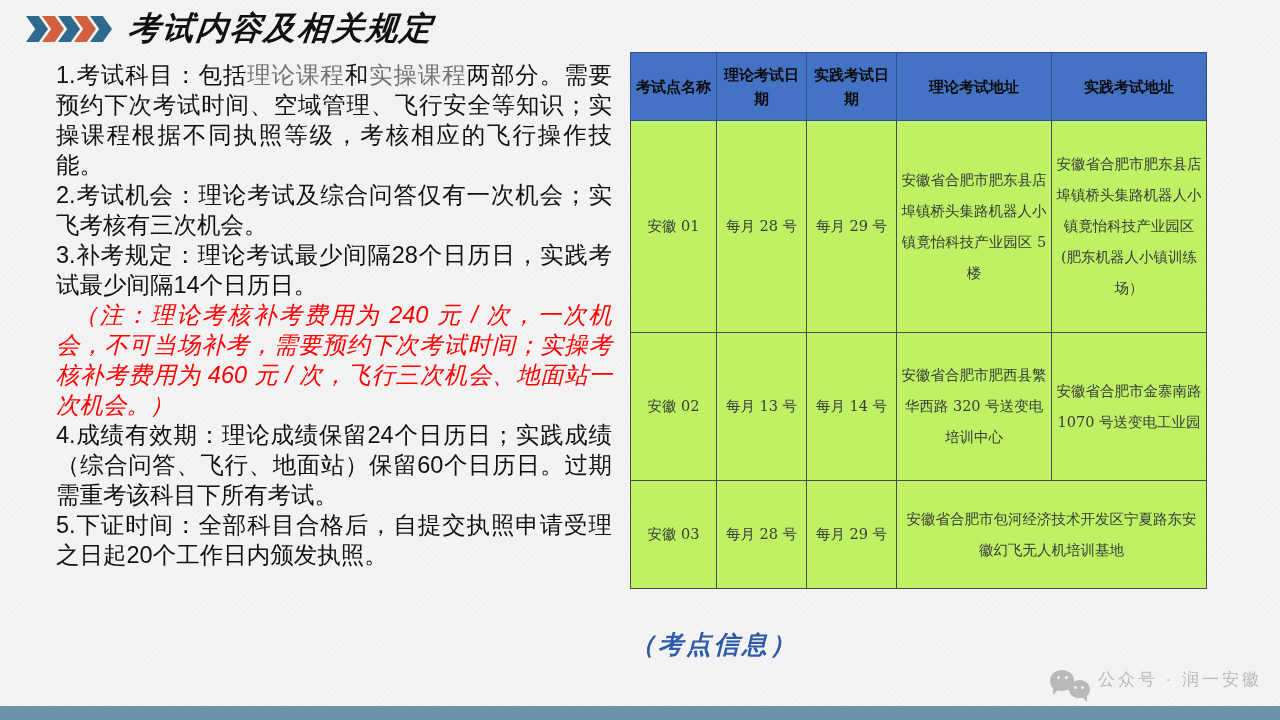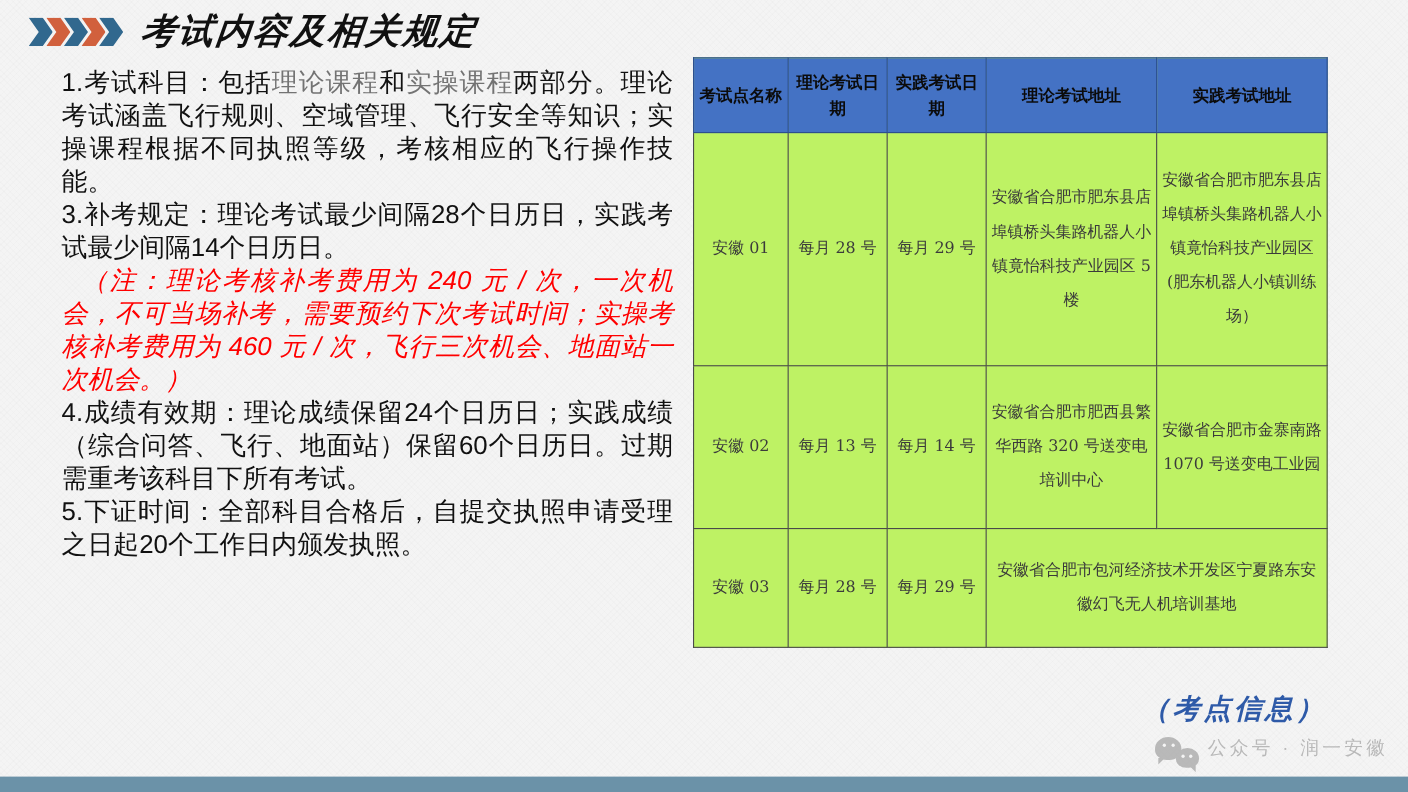--- a/index.html
+++ b/index.html
@@ -112,21 +112,21 @@
   col.c2 { width: 90px; }
   col.c3 { width: 90px; }
   col.c4 { width: 155px; }
   col.c5 { width: 155px; }
 
   
   .caption {
     position: absolute;
     left: 630px; top: 628px;
     width: 576px;
-    text-align: right;
+    text-align: left;
     color: #2e5aa8;
     font-size: 25px;
     font-weight: 700;
     letter-spacing: 3px;
     font-style: italic;
   }
 
   
   .watermark {
     position: absolute;
@@ -185,21 +185,22 @@
     <span class="chev b"></span>
     <span class="chev o"></span>
     <span class="chev b"></span>
     <span class="chev o"></span>
     <span class="chev b"></span>
   </div>
   <div class="title">考试内容及相关规定</div>
 </div>
 
 <div class="body-text">
-  <p><span>1.考试科目：包括</span><span class="red">理论课程</span><span>和</span><span class="red">实操课程</span><span>两部分。理论考试涵盖飞行规则、空域管理、飞行安全等知识；实操课程根据不同执照等级，考核相应的飞行操作技能。</span></p>
+  <p><span>1.考试科目：包括</span><span class="red">理论课程</span><span>和</span><span class="red">实操课程</span><span>两部分。需要预约下次考试时间、空域管理、飞行安全等知识；实操课程根据不同执照等级，考核相应的飞行操作技能。</span></p>
+  <p>2.考试机会：理论考试及综合问答仅有一次机会；实飞考核有三次机会。</p>
   <p>3.补考规定：理论考试最少间隔28个日历日，实践考试最少间隔14个日历日。</p>
   <p class="note">（注：理论考核补考费用为 240 元 / 次，一次机会，不可当场补考，需要预约下次考试时间；实操考核补考费用为 460 元 / 次，飞行三次机会、地面站一次机会。）</p>
   <p>4.成绩有效期：理论成绩保留24个日历日；实践成绩（综合问答、飞行、地面站）保留60个日历日。过期需重考该科目下所有考试。</p>
   <p>5.下证时间：全部科目合格后，自提交执照申请受理之日起20个工作日内颁发执照。</p>
 </div>
 
 <div class="table-wrap">
   <table class="exam">
     <colgroup>
       <col class="c1">

